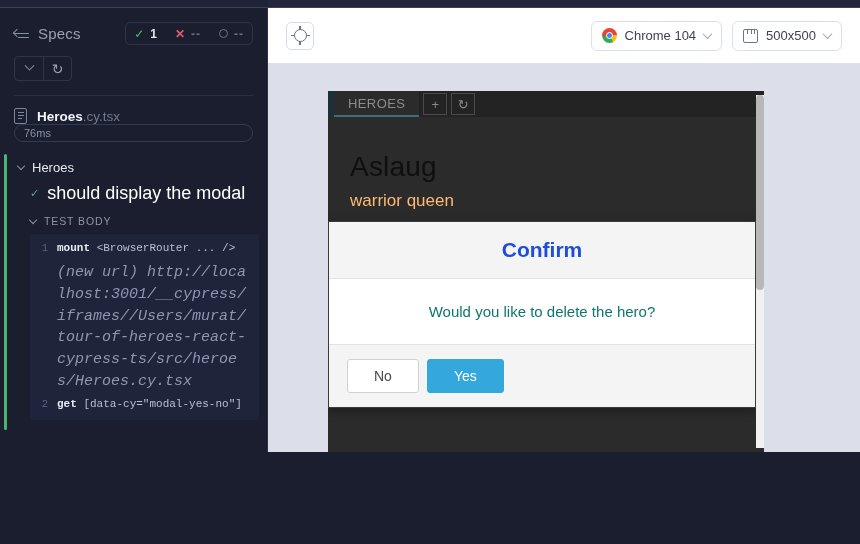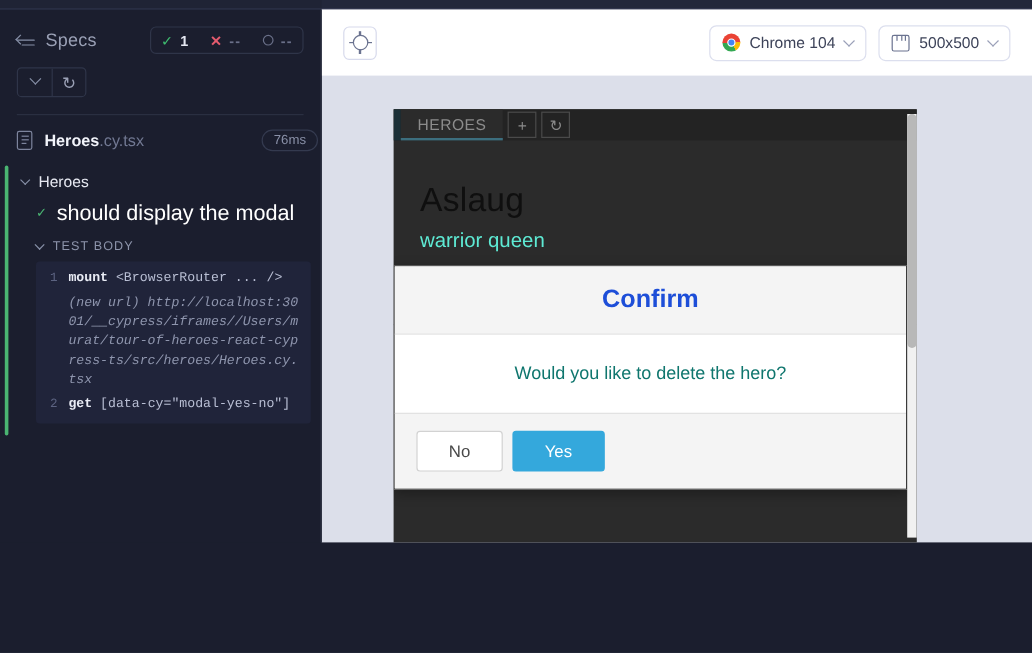--- a/index.html
+++ b/index.html
@@ -62,21 +62,21 @@
   }
   .ctrl-btn + .ctrl-btn { border-left:1px solid #2f3549; }
   .chev-d { width:7px; height:7px; border-right:1.6px solid #8790a8; border-bottom:1.6px solid #8790a8;
             transform:rotate(45deg) translate(-2px,-2px); }
   .reload-g { color:#9aa0b5; font-size:14px; line-height:1; }
 
   .rep-divider { height:1px; background:#2a2f41; margin:14px 14px 0 14px; }
 
   .spec-row {
     display:flex; justify-content:space-between;
-    padding:12px 2px 12px 14px; cursor:pointer;
+    padding:12px 14px 12px 14px; cursor:pointer;flex-direction:column;
   }
   .spec-left { display:flex; align-items:center; gap:10px; }
   .doc-ico { width:13px; height:16px; border:1.4px solid #7b melanoma; }
   .doc-ico {
     width:13px; height:16px; border:1.4px solid #7d849d; border-radius:2px;
     position:relative; flex:0 0 13px;
   }
   .doc-ico b { position:absolute; left:2.5px; height:1.3px; background:#7d849d; }
   .doc-ico b:nth-child(1){ top:3px; width:6px; }
   .doc-ico b:nth-child(2){ top:6px; width:6px; }
@@ -108,21 +108,21 @@
   .cmdlog {
     margin:2px 8px 0 30px; background:#20243a; border-radius:3px;
     padding:5px 6px 6px 4px; font-family:"Liberation Mono", monospace;
   }
   .cmd { display:flex; gap:9px; align-items:flex-start; padding:2px 0; cursor:pointer; }
   .cmd .ln { color:#5c6381; font-size:10.5px; width:14px; text-align:right; flex:0 0 14px; padding-top:1px; }
   .cmd .txt { font-size:11px; line-height:1.38; flex:1 1 auto; word-break:break-word; }
   .cmd .kw { color:#e9ecf5; font-weight:bold; }
   .cmd .arg { color:#b9bfd4; }
   .cmd-sub {
-    padding:4px 0 2px 23px; color:#8f96ae; font-size:11px; font-style:italic;
+    padding:4px 0 2px 23px; color:#8f96ae; font-size:15px; font-style:italic;
     line-height:1.45; word-break:break-all; font-family:"Liberation Mono", monospace;
   }
 
   
   .runner { flex:1 1 auto; display:flex; flex-direction:column; background:#dcdfea; min-width:0; }
   .runner-top {
     height:55px; flex:0 0 55px; background:#fff; display:flex; align-items:center;
     padding:0 18px; gap:10px;
   }
   .sel-btn {
@@ -163,21 +163,21 @@
   .heroes-tab {
     display:flex; align-items:center; padding:0 14px; color:#8c8c8c; font-size:13px;
     background:#2b2b2b; border-bottom:2px solid #3c6e7e; letter-spacing:.4px;
   }
   .hdr-btn {
     width:24px; display:flex; align-items:center; justify-content:center;
     border:1px solid #4a4a4a; color:#8a8a8a; font-size:13px; margin:2px 0 2px 4px; cursor:pointer;
   }
   .hero-card { padding:34px 0 0 22px; }
   .hero-name { color:#0f0f0f; font-size:28px; font-weight:400; letter-spacing:.2px; }
-  .hero-desc { color:#5eead4; font-size:17px; margin-top:8px; }
+  .hero-desc { color:#fdba74; font-size:17px; margin-top:8px; }
   .hero-actions { display:flex; gap:6px; margin-top:18px; }
   .act-btn {
     border:1px solid #444; color:#5d5d5d; font-size:13px; padding:3px 9px;
     display:flex; align-items:center; gap:5px; cursor:pointer;
   }
   .act-glyph { width:10px; height:8px; border:1.3px solid #5d5d5d; border-radius:1px; }
   .hero-sep { height:1px; background:#3a3a3a; margin:18px 0 0 0; }
 
   .app-scroll {
     position:absolute; right:0; top:4px; bottom:4px; width:8px;

